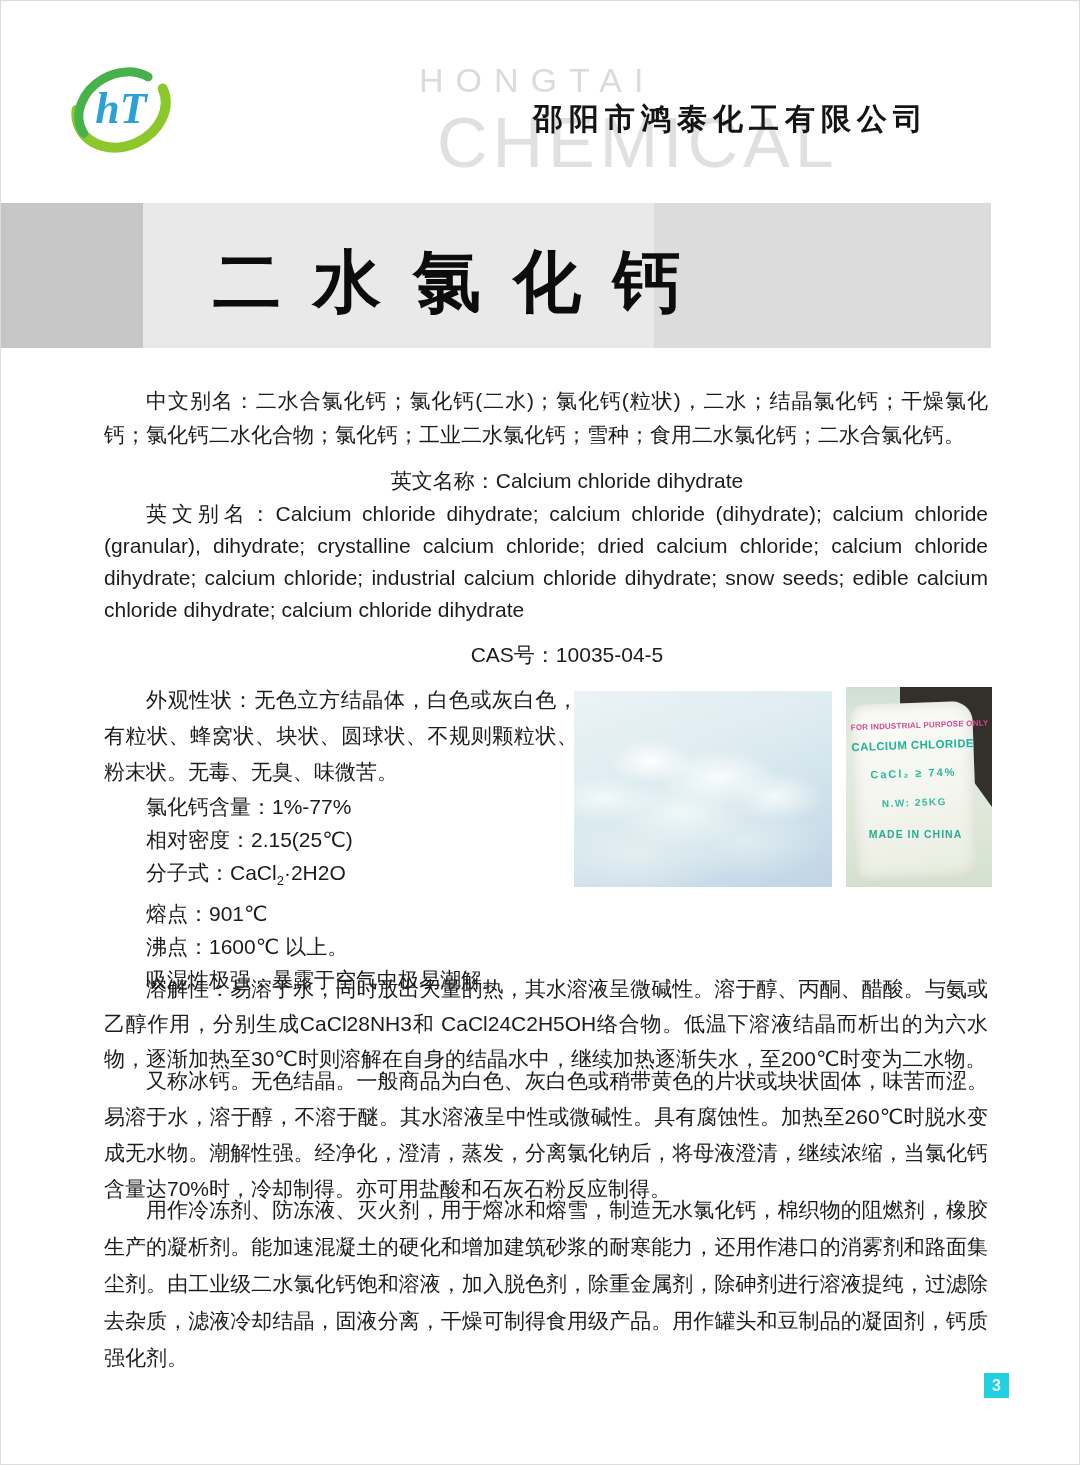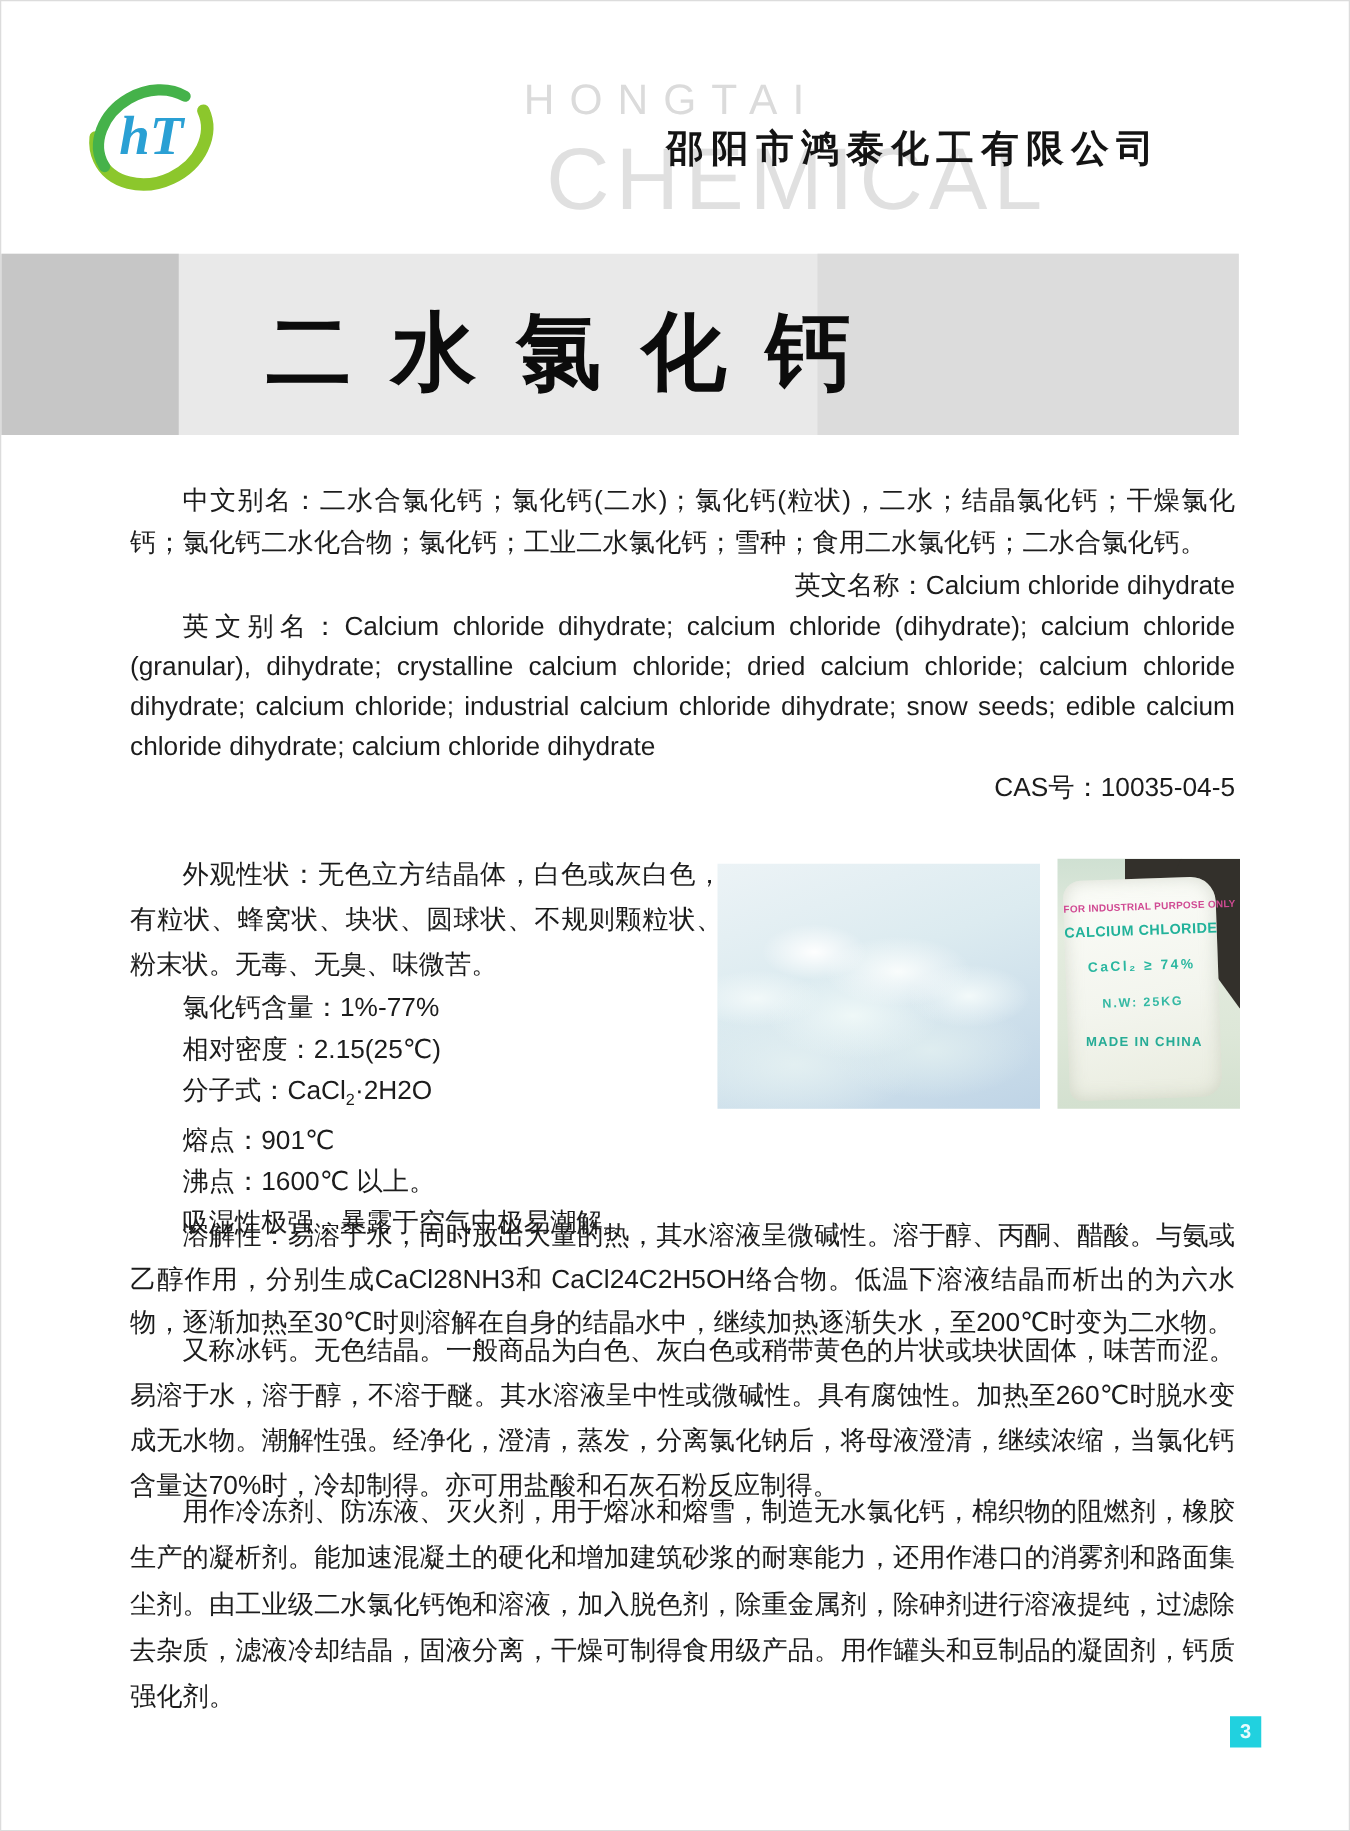--- a/index.html
+++ b/index.html
@@ -32,21 +32,21 @@
   .band-left{position:absolute;left:0;top:0;width:142px;height:100%;background:#c6c6c6;}
   .band-right{position:absolute;right:0;top:0;width:337px;height:100%;background:#dcdcdc;}
   .doc-title{
     position:absolute;left:212px;top:34px;
     font-size:68px;font-weight:900;letter-spacing:32px;color:#0c0c0c;white-space:nowrap;
   }
   
   .blk{position:absolute;left:103px;width:884px;}
   .t{margin:0;font-size:21px;line-height:34px;text-align:justify;text-indent:2em;}
   .t-en{line-height:32px;}
-  .t-noj{text-align:right;}
+  .t-noj{text-align:center;margin-top:12px;}
   .sec-names{top:383px;}
   .sec-props{top:681px;width:474px;}
   .appearance{line-height:36px;}
   .prop-line{margin:0;font-size:21px;line-height:33px;text-indent:2em;text-align:left;}
   .prop-line sub{font-size:13px;}
   .sec-solubility{top:970px;}
   .sec-solubility .t{line-height:35px;}
   .sec-ice{top:1062px;}
   .sec-ice .t{line-height:36px;}
   .sec-uses{top:1190px;}

